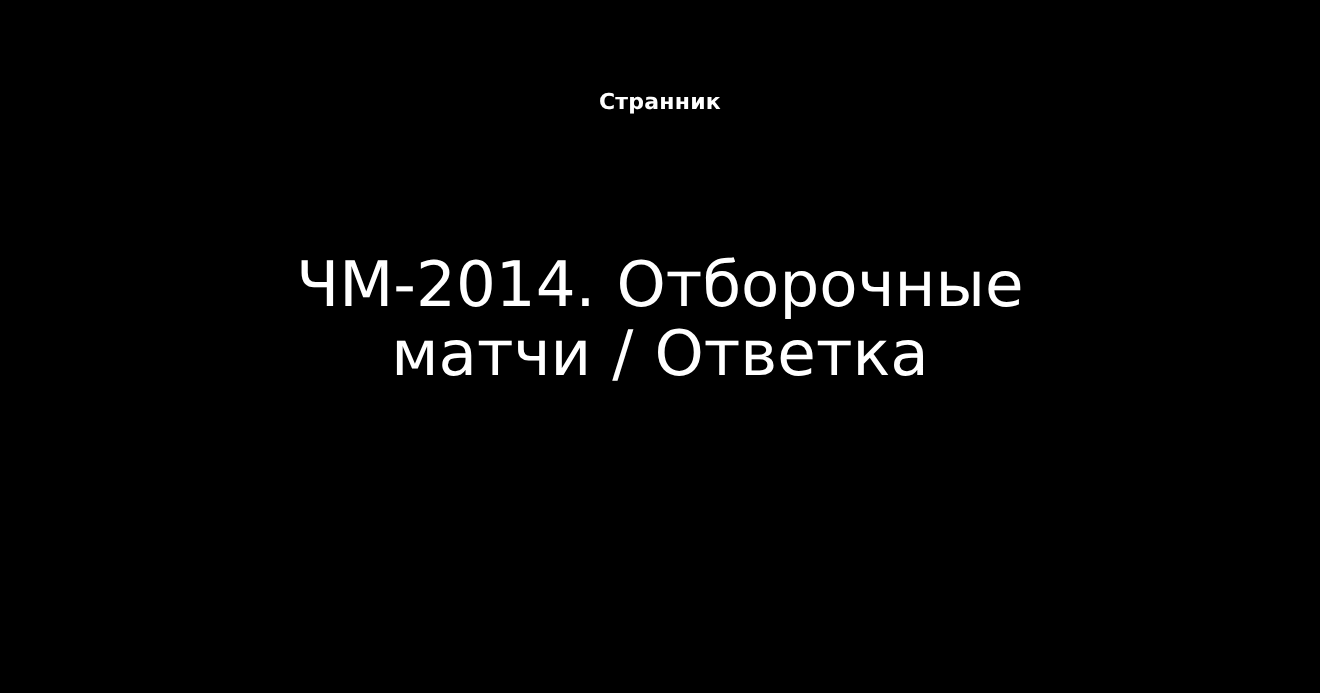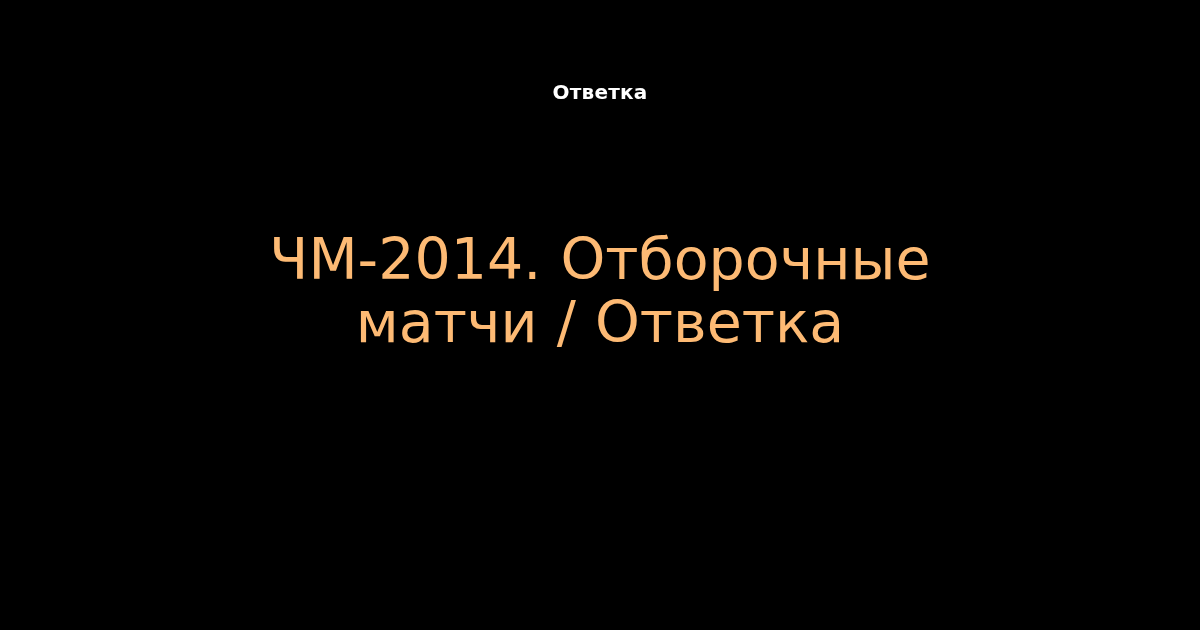--- a/index.html
+++ b/index.html
@@ -42,35 +42,35 @@
     position: absolute;
     top: 228px;
     left: 50%;
     transform: translateX(-50%);
     width: 830px;
     text-align: center;
   }
 
   .post-title {
     margin: 0;
-    color: #fdba74;
+    color: #ffffff;
     font-family: "DejaVu Sans", "Liberation Sans", sans-serif;
     font-size: 57px;
     font-weight: 400;
     line-height: 63px;
     letter-spacing: 0px;
     word-spacing: 1px;
     font-feature-settings: "onum" 1;
     font-variant-numeric: oldstyle-nums;
   }
 </style>
 </head>
 <body>
 
 <div class="card">
 
-  <div class="site-name">Ответка</div>
+  <div class="site-name">Странник</div>
 
   <div class="title-wrap">
     <h1 class="post-title">ЧМ-2014. Отборочные матчи / Ответка</h1>
   </div>
 
 </div>
 
 </body></html>

